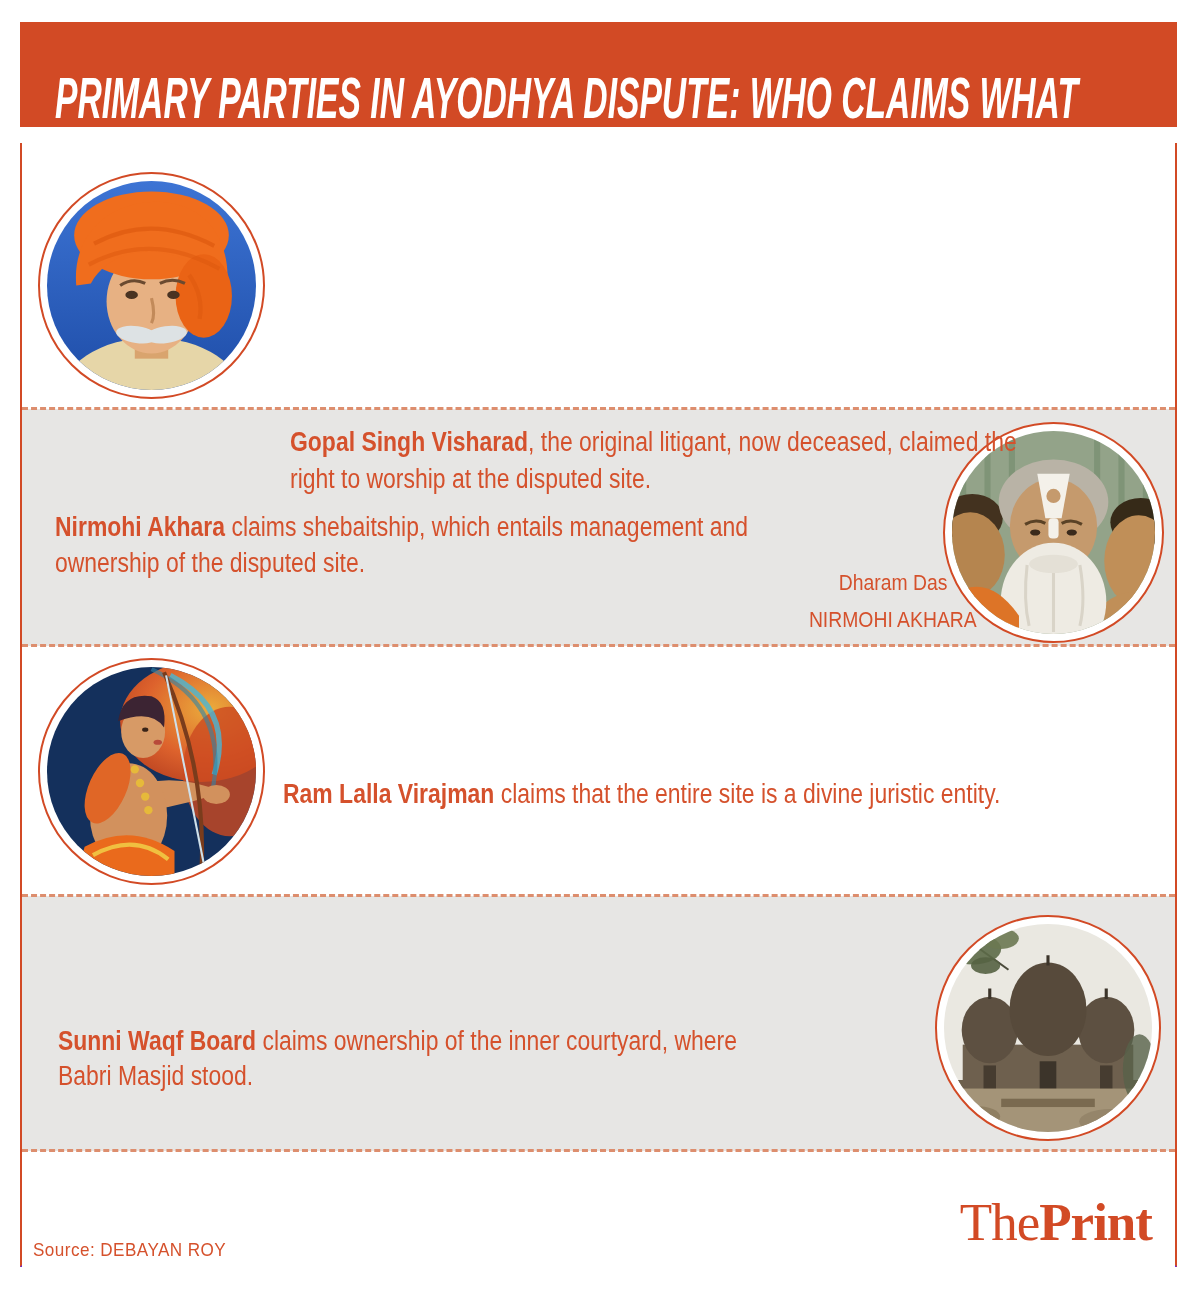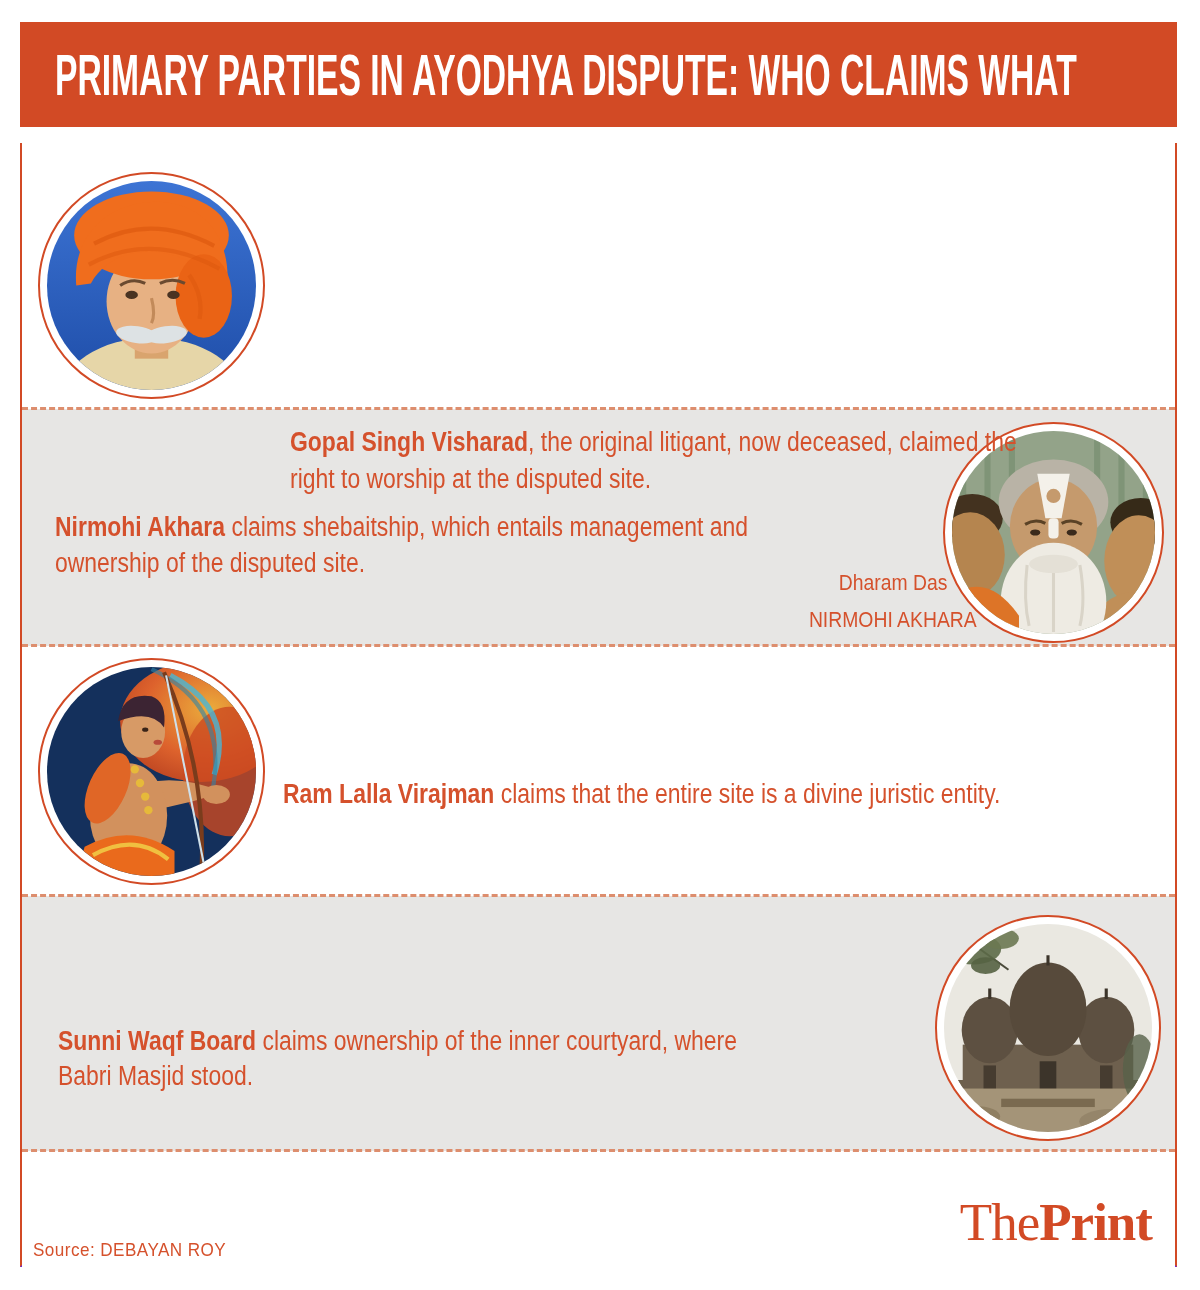--- a/index.html
+++ b/index.html
@@ -3,21 +3,21 @@
 <meta charset="utf-8">
 <style>
   html,body{margin:0;padding:0;}
   body{
     width:1200px;height:1290px;position:relative;background:#ffffff;
     font-family:"Liberation Sans",sans-serif;overflow:hidden;
   }
   
   .header-bar{
     position:absolute;left:20px;top:22px;width:1157px;height:105px;
-    background:#d24a25;display:flex;align-items:center;
+    background:#d24a25;display:flex;align-items:flex-end;font-style:italic;
   }
   .header-title{
     color:#ffffff;font-weight:bold;font-size:58px;line-height:1;
     margin-left:35px;white-space:nowrap;
     transform:scaleX(0.58);transform-origin:left center;
   }
   
   .frame{
     position:absolute;left:20px;top:143px;width:1157px;height:1124px;
     box-sizing:border-box;background:#ffffff;

